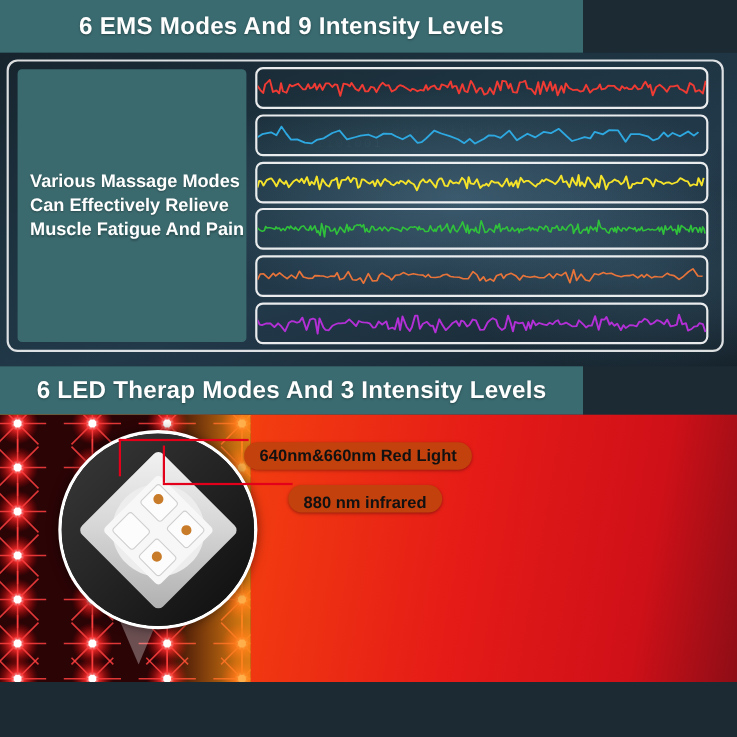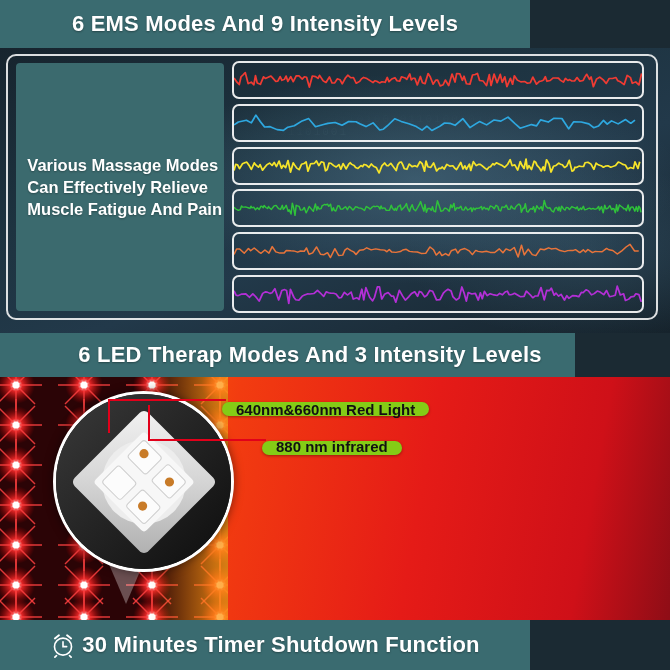--- a/index.html
+++ b/index.html
@@ -18,21 +18,21 @@
   }
   .bar-title{
     color:#ffffff;
     font-weight:bold;
     font-size:22px;
     letter-spacing:.2px;
     text-shadow:0 1px 2px rgba(0,0,0,.35);
     white-space:nowrap;
   }
   #bar-ems{top:0;height:48px;}
-  #bar-led{top:333px;height:44px;padding-left:45px;}
+  #bar-led{top:333px;height:44px;}
   #bar-timer{top:620px;height:50px;}
 
   .timer-row{display:flex;align-items:center;gap:6px;}
   .clock-icon{width:26px;height:26px;display:block;}
 
   
   #ems{
     position:absolute;top:48px;left:0;width:670px;height:285px;
     background:
       radial-gradient(ellipse 380px 150px at 62% 46%, rgba(120,170,195,.30), rgba(120,170,195,0) 70%),
@@ -115,26 +115,26 @@
     width:0;height:0;
     border-left:18px solid transparent;
     border-right:18px solid transparent;
     border-top:42px solid rgba(255,255,255,.30);
   }
   .leader{position:absolute;background:#e2001a;height:2px;}
   .leader-v{position:absolute;background:#e2001a;width:2px;}
 
   .callout{
     position:absolute;
-    background:#84cc16;
+    background:#c2410c;
     border-radius:13px;
     box-shadow:0 1px 3px rgba(0,0,0,.35);
     display:flex;align-items:center;
     padding:0 14px;
-    height:14px;
+    height:25px;
     white-space:nowrap;
   }
   .callout span{color:#111111;font-weight:bold;font-size:15px;}
   #callout-red{left:222px;top:402px;}
   #callout-ir{left:262px;top:441px;align-items:flex-end;}
 </style>
 </head>
 <body>
 
 <div class="page">
@@ -287,25 +287,14 @@
 
   </div>
 
   <div class="callout" id="callout-red">
     <span>640nm&amp;660nm Red Light</span>
   </div>
   <div class="callout" id="callout-ir">
     <span>880 nm infrared</span>
   </div>
 
-  <div class="bar" id="bar-timer">
-    <div class="timer-row">
-      <svg class="clock-icon" viewBox="0 0 32 32">
-        <circle cx="16" cy="18" r="10.5" fill="none" stroke="#ffffff" stroke-width="2"></circle>
-        <path d="M6 8 L11 4 M26 8 L21 4" stroke="#ffffff" stroke-width="2.4" fill="none" stroke-linecap="round"></path>
-        <path d="M8 29 L6 31 M24 29 L26 31" stroke="#ffffff" stroke-width="2" fill="none" stroke-linecap="round"></path>
-        <path d="M16 12 L16 18 L20.5 18" stroke="#ffffff" stroke-width="2" fill="none" stroke-linecap="round"></path>
-      </svg>
-      <div class="bar-title">30 Minutes Timer Shutdown Function</div>
-    </div>
-  </div>
 
 </div>
 
 </body></html>

